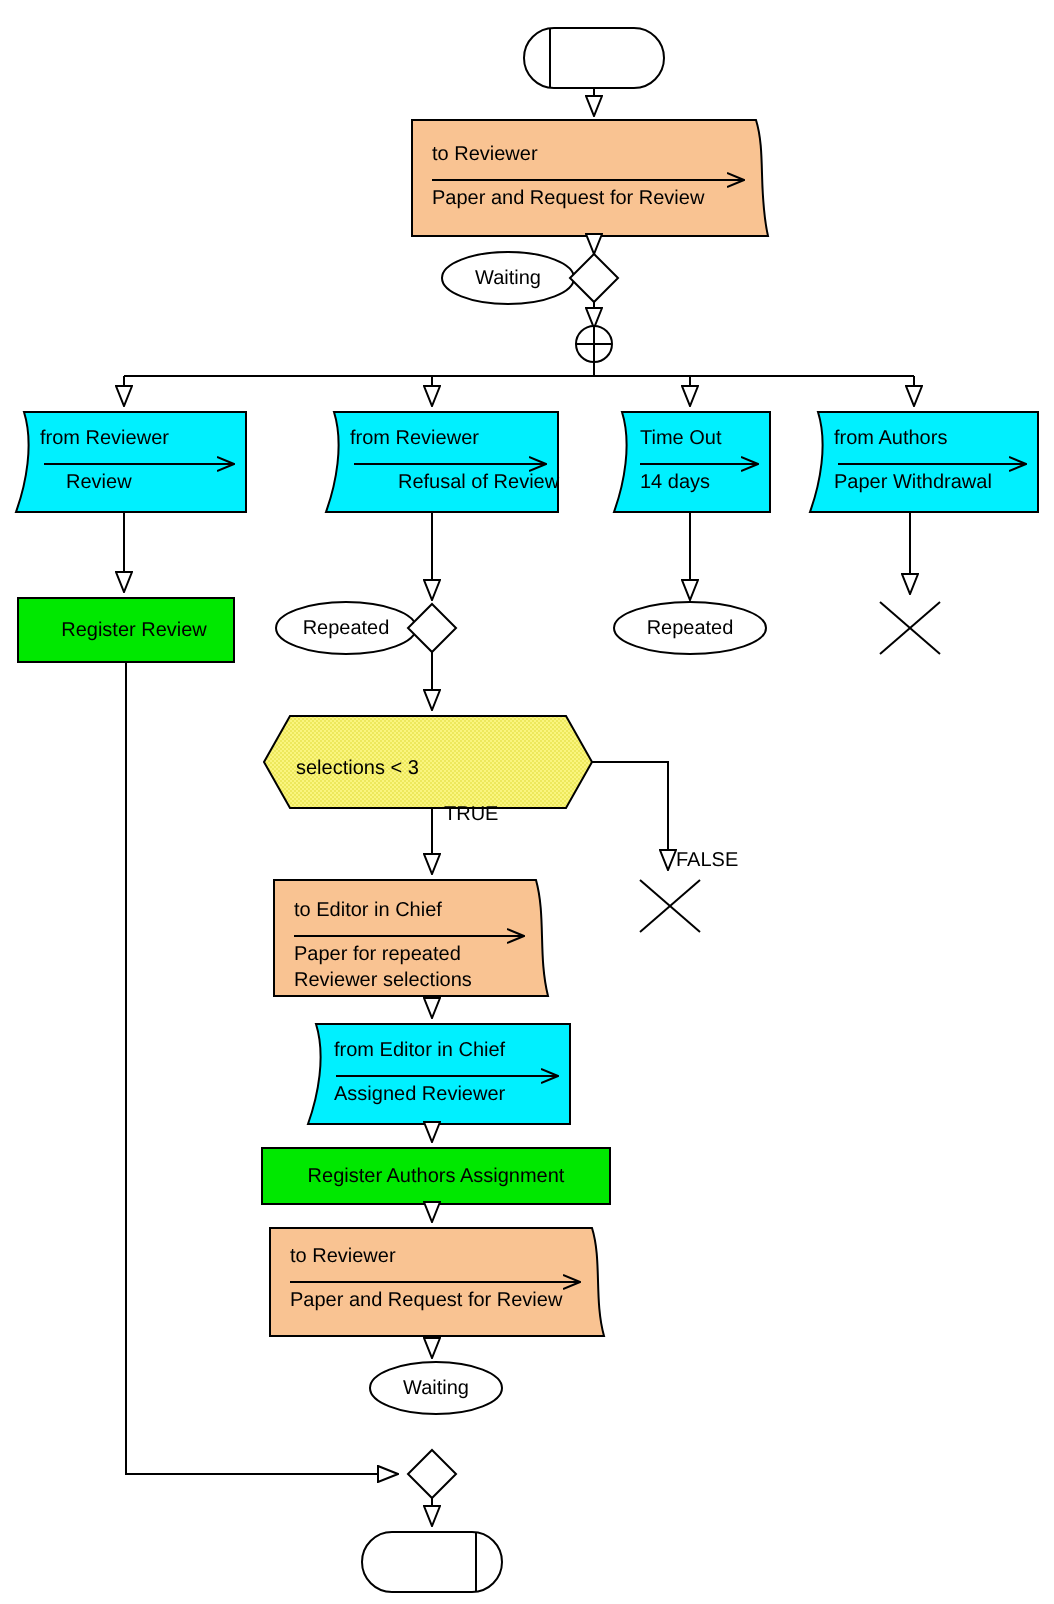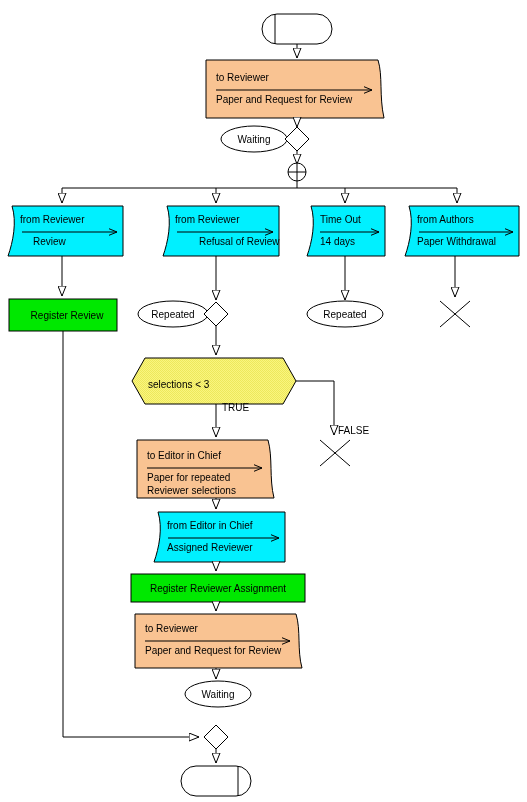--- a/index.html
+++ b/index.html
@@ -182,20 +182,20 @@
 <div class="lbl" style="left:222px; top:401px;">TRUE</div>
 <div class="lbl" style="left:338px; top:424px;">FALSE</div>
 
 <div class="lbl" style="left:147px; top:449px;">to Editor in Chief</div>
 <div class="lbl" style="left:147px; top:471px;">Paper for repeated</div>
 <div class="lbl" style="left:147px; top:484px;">Reviewer selections</div>
 
 <div class="lbl" style="left:167px; top:519px;">from Editor in Chief</div>
 <div class="lbl" style="left:167px; top:541px;">Assigned Reviewer</div>
 
-<div class="lbl lbl-c" style="left:131px; top:582px; width:174px;">Register Reviewer Assignment</div>
+<div class="lbl lbl-c" style="left:131px; top:582px; width:174px;">Register Authors Assignment</div>
 
 <div class="lbl" style="left:145px; top:622px;">to Reviewer</div>
 <div class="lbl" style="left:145px; top:644px;">Paper and Request for Review</div>
 
 <div class="lbl lbl-c" style="left:185px; top:688px; width:66px;">Waiting</div>
 
 </div>
 
 </body></html>

